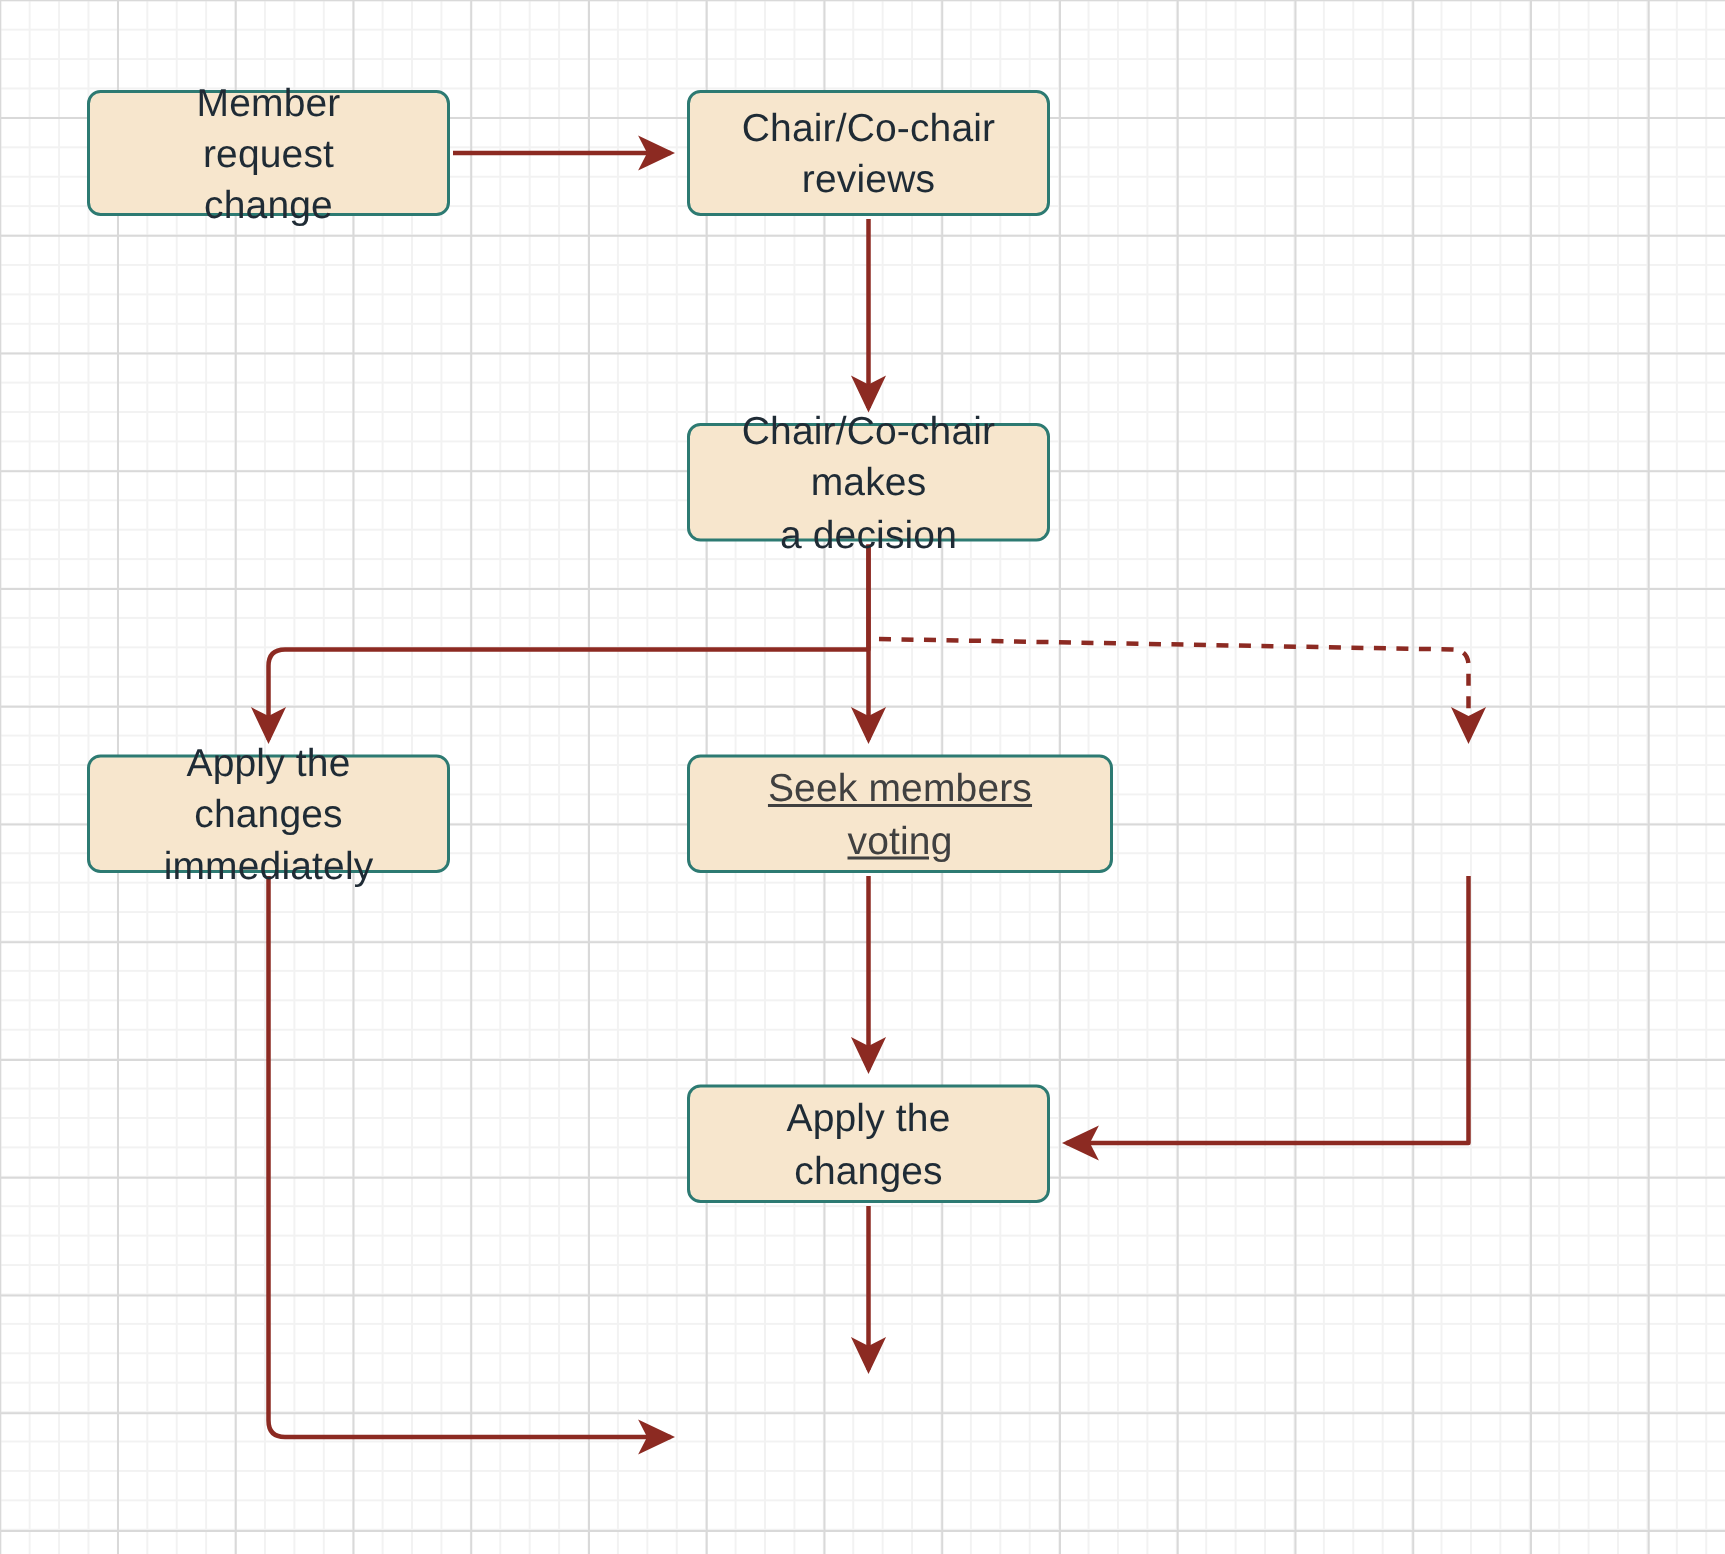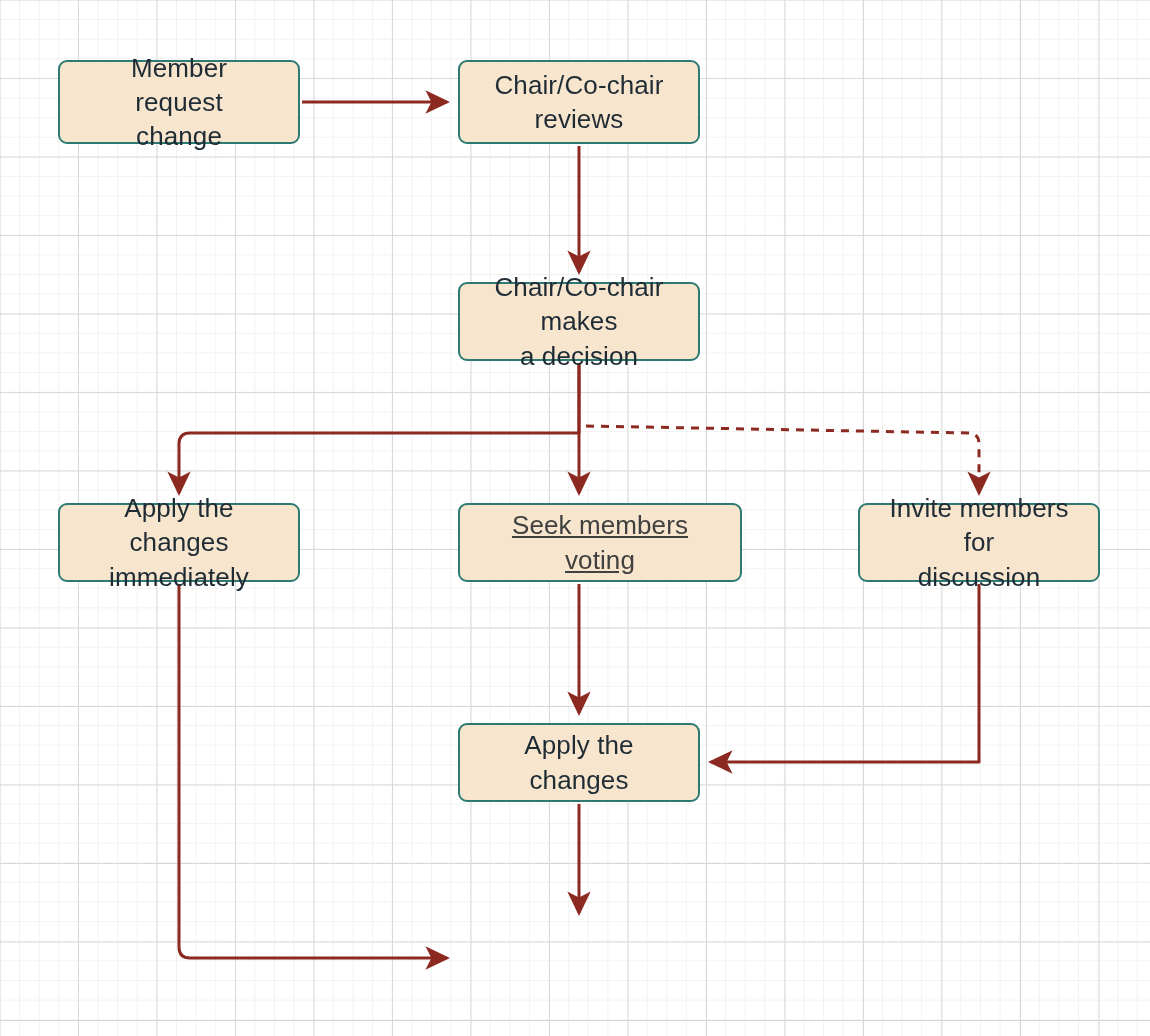--- a/index.html
+++ b/index.html
@@ -98,23 +98,19 @@
 
   <div class="node" style="left: 58px; top: 503px; width: 242px; height: 79px; background: rgb(247, 230, 205); border-color: rgb(45, 122, 114); color: rgb(31, 43, 53);">
     <span>Apply the changes
 immediately</span>
   </div>
 
   <div class="node" style="left: 458px; top: 503px; width: 284px; height: 79px; background: rgb(247, 230, 205); border-color: rgb(45, 122, 114); color: #404040; text-decoration: underline;">
     <span>Seek members voting</span>
   </div>
 
-  <div class="node" style="left: 858px; top: 503px; width: 242px; height: 79px; background: rgb(247, 230, 205); border-color: rgb(45, 122, 114); color: rgb(31, 43, 53);">
-    <span>Invite members for
-discussion</span>
-  </div>
 
   <div class="node" style="left: 458px; top: 723px; width: 242px; height: 79px; background: rgb(247, 230, 205); border-color: rgb(45, 122, 114); color: rgb(31, 43, 53);">
     <span>Apply the changes</span>
   </div>
 
 
 </div>
 
 </body></html>

